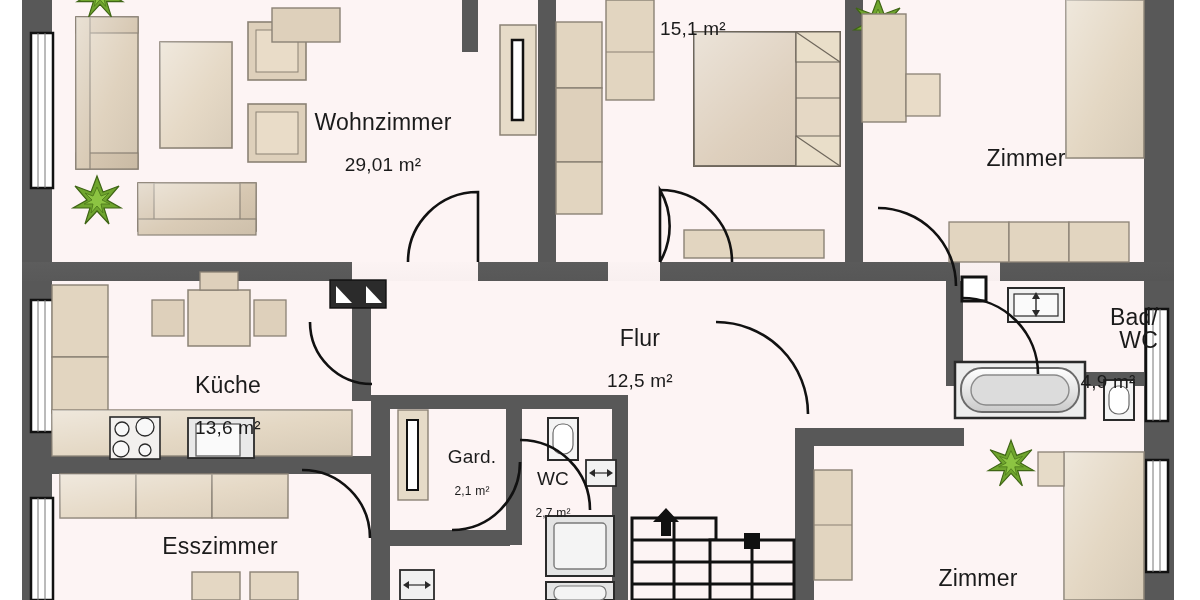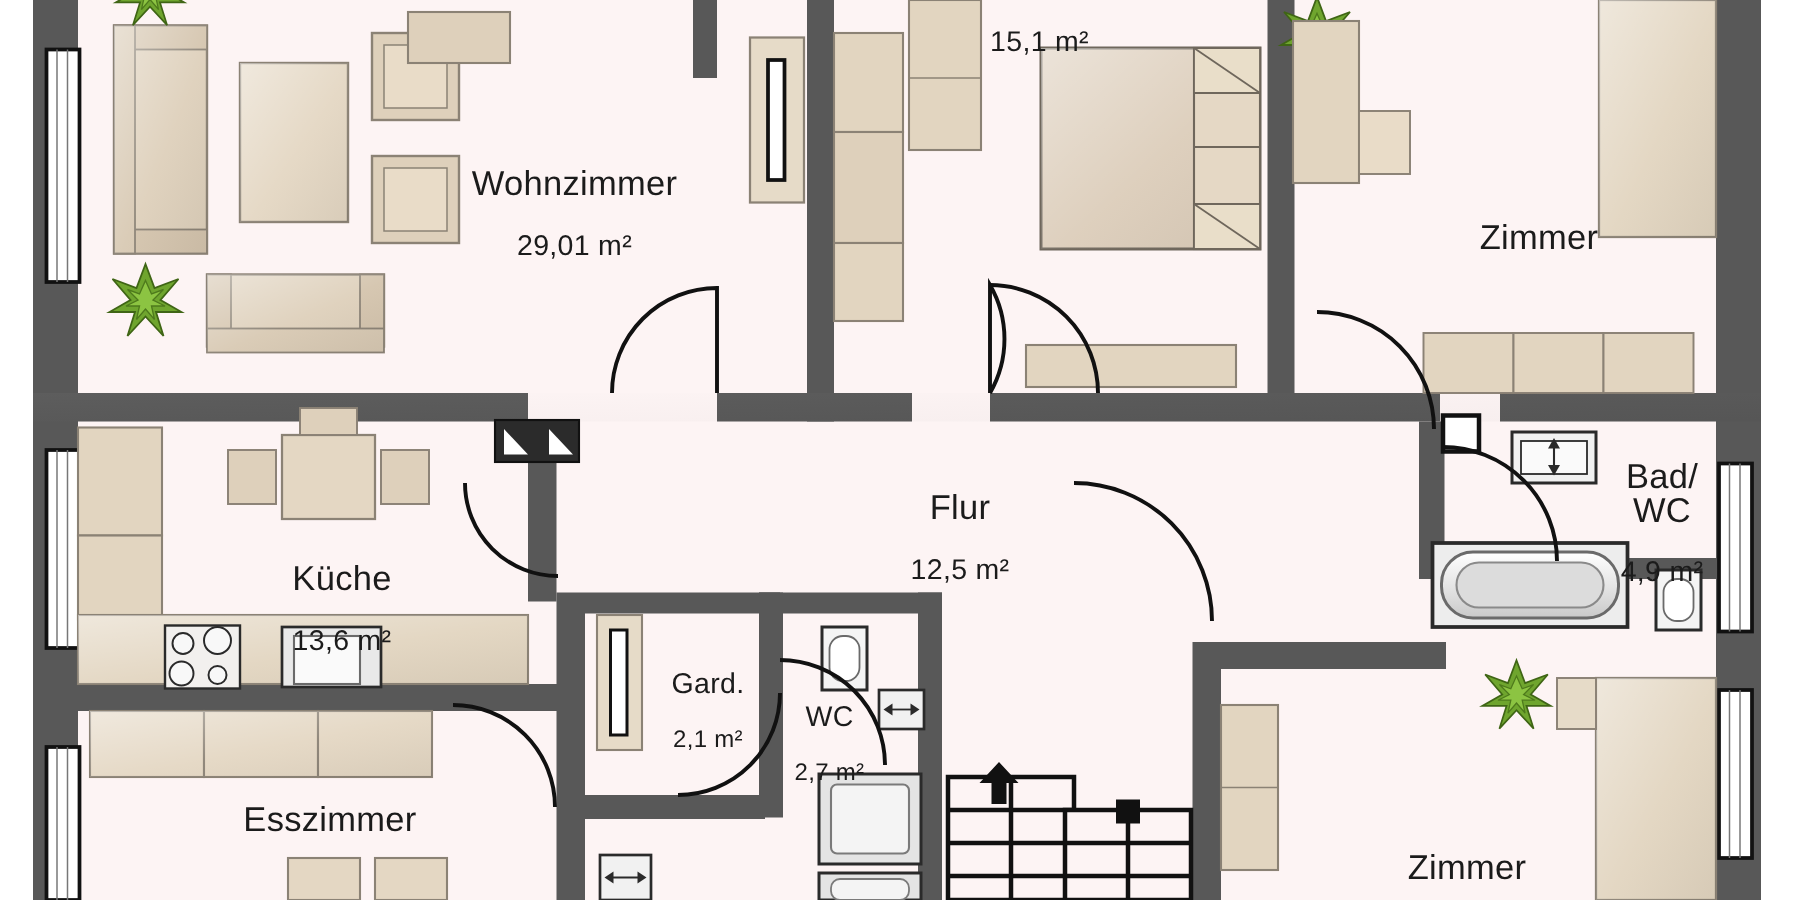--- a/index.html
+++ b/index.html
@@ -17,22 +17,22 @@
     text-align:center;
     color:#1b1b1b;
     line-height:1.12;
     white-space:pre-line;
     pointer-events:none;
     -webkit-font-smoothing:antialiased;
   }
   .lbl .nm{display:block;font-size:23px;font-weight:400;letter-spacing:.2px;}
   .lbl .ar{display:block;font-size:19px;font-weight:400;letter-spacing:.2px;}
   .lbl.sm .nm{font-size:19px;}
-  .lbl.sm .ar{font-size:16px;}
-  .lbl.stack .nm{line-height:1.02;}
+  .lbl.sm .ar{font-size:12px;}
+  .lbl.stack .nm{line-height:1.02;text-align:right;}
 </style>
 </head>
 <body>
 
 <div id="plan">
 
 <svg width="1200" height="600" viewBox="0 0 1200 600">
   <defs>
     <linearGradient id="gsheen" x1="0" y1="0" x2="1" y2="1">
       <stop offset="0%" stop-color="#ffffff" stop-opacity="0.45"></stop>

